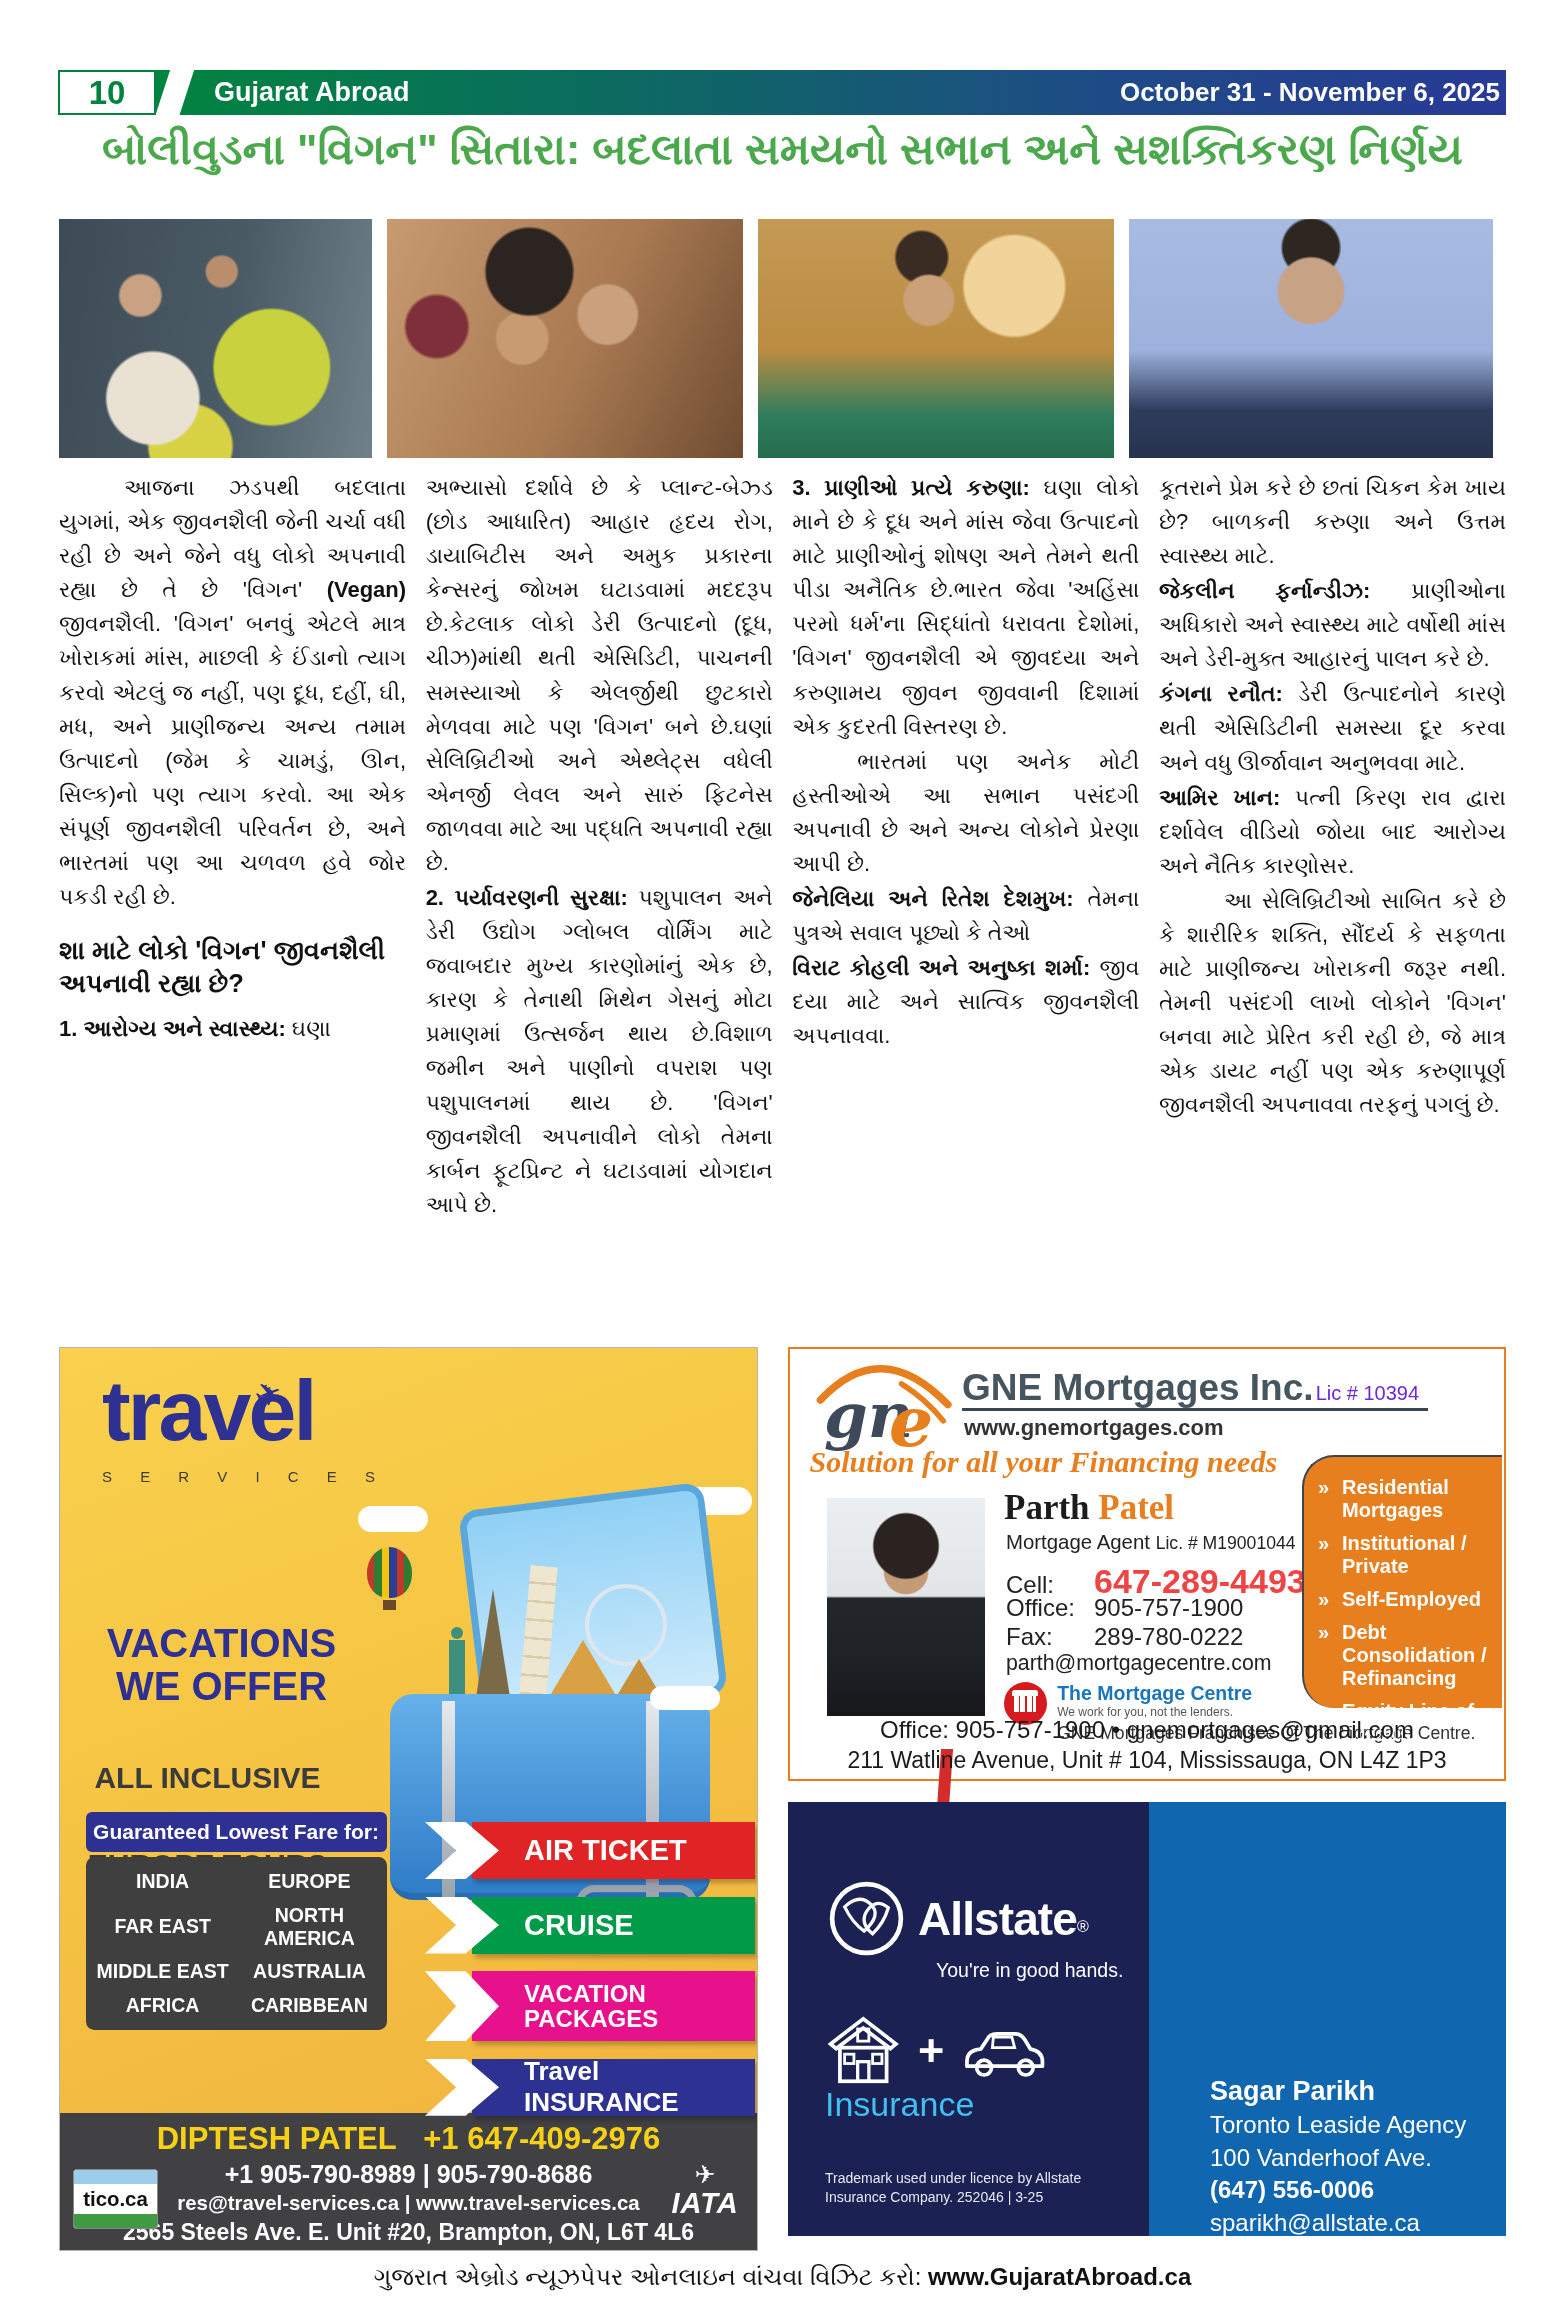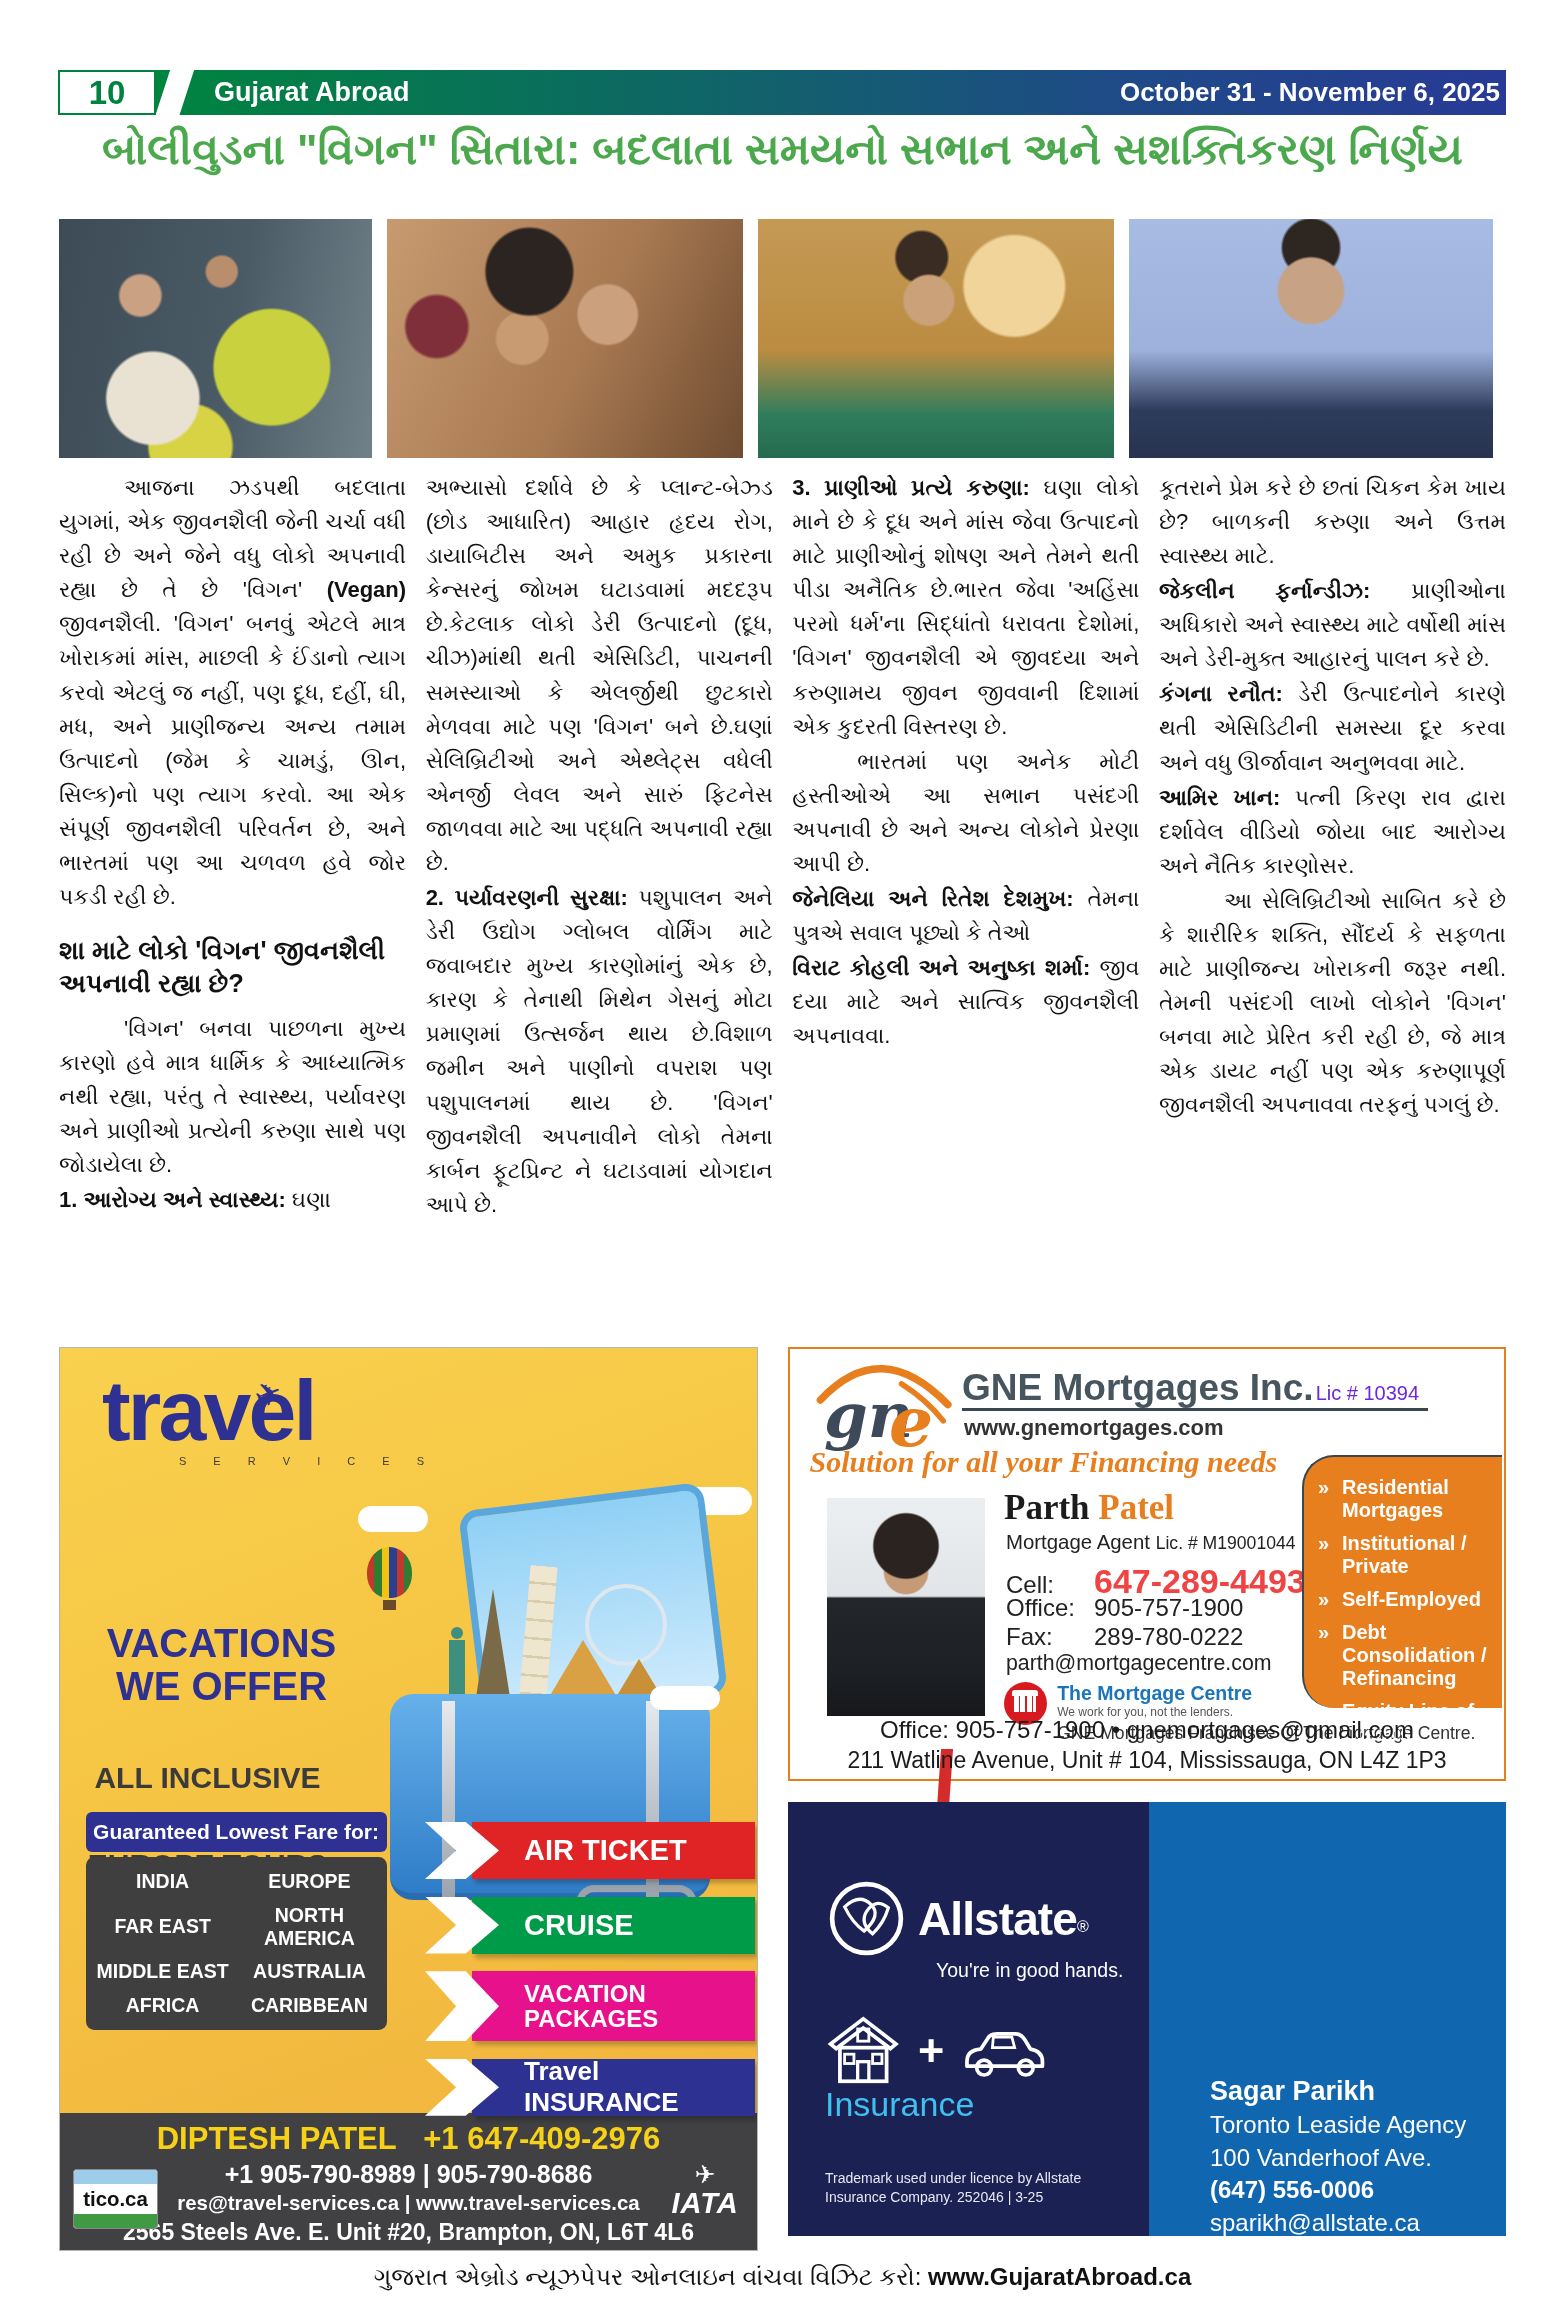--- a/index.html
+++ b/index.html
@@ -52,21 +52,21 @@
   .indent{text-indent:65px;}
   .subhead{font-size:25.5px;font-weight:bold;line-height:1.3;text-align:left;margin:19.5px 0 12px 0 !important;}
   
   .ad{position:absolute;box-sizing:border-box;}
   
   .travel{left:59px;top:1347px;width:699px;height:904px;border:1.4px solid #b5b5b5;
           background:linear-gradient(160deg,#F9D14E 0%,#F6C544 40%,#EFAF3C 100%);overflow:hidden;}
   .tv-logo{position:absolute;left:42px;top:18.5px;width:334px;color:#2E3192;}
   .tv-word{font-size:86px;font-weight:bold;letter-spacing:-2.8px;line-height:1;}
   .tv-plane{position:absolute;left:153px;top:8.3px;font-size:32px;color:#2E3192;transform:rotate(-20deg);}
-  .tv-services{text-align:right;font-size:11px;letter-spacing:12px;color:#3c3c3c;margin-top:2px;}
+  .tv-services{font-size:15px;letter-spacing:12px;color:#3c3c3c;margin-top:15px;}
   .tv-vac{position:absolute;left:27px;top:274px;width:269px;color:#2E3192;font-size:40px;font-weight:bold;
           line-height:1.08;text-align:center;}
   .tv-pack{position:absolute;left:27px;top:408px;width:241px;color:#3b3b3b;font-size:30px;font-weight:bold;
           line-height:1.45;text-align:center;}
   .fare-bar{position:absolute;left:25.5px;top:464px;width:301px;height:40px;background:#2E3192;border-radius:6px;
           display:flex;align-items:center;justify-content:center;color:#fff;font-size:21px;font-weight:bold;}
   .country-box{position:absolute;left:25.5px;top:509px;width:301px;height:173px;background:#3F3F3F;border-radius:8.3px;
           display:grid;grid-template-columns:1fr 1fr;align-items:center;color:#fff;font-size:19.5px;font-weight:bold;
           text-align:center;padding:8.3px 3.7px;box-sizing:border-box;}
   .call-box{position:absolute;left:25.5px;top:690px;width:301px;height:73px;background:#D92B27;border-radius:6.5px;
@@ -209,21 +209,20 @@
     <div class="photo ph1"></div>
     <div class="photo ph2"></div>
     <div class="photo ph3"></div>
     <div class="photo ph4"></div>
   </div>
 
   <div class="article">
     <div class="col">
       <p class="indent"><span>આજના ઝડપથી બદલાતા યુગમાં, એક જીવનશૈલી જેની ચર્ચા વધી રહી છે અને જેને વધુ લોકો અપનાવી રહ્યા છે તે છે 'વિગન' </span><b>(Vegan)</b><span> જીવનશૈલી. 'વિગન' બનવું એટલે માત્ર ખોરાકમાં માંસ, માછલી કે ઈંડાનો ત્યાગ કરવો એટલું જ નહીં, પણ દૂધ, દહીં, ઘી, મધ, અને પ્રાણીજન્ય અન્ય તમામ ઉત્પાદનો (જેમ કે ચામડું, ઊન, સિલ્ક)નો પણ ત્યાગ કરવો. આ એક સંપૂર્ણ જીવનશૈલી પરિવર્તન છે, અને ભારતમાં પણ આ ચળવળ હવે જોર પકડી રહી છે.</span></p>
       <p class="subhead">શા માટે લોકો 'વિગન' જીવનશૈલી અપનાવી રહ્યા છે?</p>
-      <p class="indent">'વિગન' બનવા પાછળના મુખ્ય કારણો હવે માત્ર ધાર્મિક કે આધ્યાત્મિક નથી રહ્યા, પરંતુ તે સ્વાસ્થ્ય, પર્યાવરણ અને પ્રાણીઓ પ્રત્યેની કરુણા સાથે પણ જોડાયેલા છે.</p>
       <p><b>1. આરોગ્ય અને સ્વાસ્થ્ય:</b><span> ઘણા</span></p>
     </div>
     <div class="col">
       <p>અભ્યાસો દર્શાવે છે કે પ્લાન્ટ-બેઝ્ડ (છોડ આધારિત) આહાર હૃદય રોગ, ડાયાબિટીસ અને અમુક પ્રકારના કેન્સરનું જોખમ ઘટાડવામાં મદદરૂપ છે.કેટલાક લોકો ડેરી ઉત્પાદનો (દૂધ, ચીઝ)માંથી થતી એસિડિટી, પાચનની સમસ્યાઓ કે એલર્જીથી છુટકારો મેળવવા માટે પણ 'વિગન' બને છે.ઘણાં સેલિબ્રિટીઓ અને એથ્લેટ્સ વધેલી એનર્જી લેવલ અને સારું ફિટનેસ જાળવવા માટે આ પદ્ધતિ અપનાવી રહ્યા છે.</p>
       <p><b>2. પર્યાવરણની સુરક્ષા:</b><span> પશુપાલન અને ડેરી ઉદ્યોગ ગ્લોબલ વોર્મિંગ માટે જવાબદાર મુખ્ય કારણોમાંનું એક છે, કારણ કે તેનાથી મિથેન ગેસનું મોટા પ્રમાણમાં ઉત્સર્જન થાય છે.વિશાળ જમીન અને પાણીનો વપરાશ પણ પશુપાલનમાં થાય છે. 'વિગન' જીવનશૈલી અપનાવીને લોકો તેમના કાર્બન ફૂટપ્રિન્ટ ને ઘટાડવામાં યોગદાન આપે છે.</span></p>
     </div>
     <div class="col">
       <p><b>3. પ્રાણીઓ પ્રત્યે કરુણા:</b><span> ઘણા લોકો માને છે કે દૂધ અને માંસ જેવા ઉત્પાદનો માટે પ્રાણીઓનું શોષણ અને તેમને થતી પીડા અનૈતિક છે.ભારત જેવા 'અહિંસા પરમો ધર્મ'ના સિદ્ધાંતો ધરાવતા દેશોમાં, 'વિગન' જીવનશૈલી એ જીવદયા અને કરુણામય જીવન જીવવાની દિશામાં એક કુદરતી વિસ્તરણ છે.</span></p>
       <p class="indent">ભારતમાં પણ અનેક મોટી હસ્તીઓએ આ સભાન પસંદગી અપનાવી છે અને અન્ય લોકોને પ્રેરણા આપી છે.</p>
       <p><b>જેનેલિયા અને રિતેશ દેશમુખ:</b><span> તેમના પુત્રએ સવાલ પૂછ્યો કે તેઓ</span></p>

